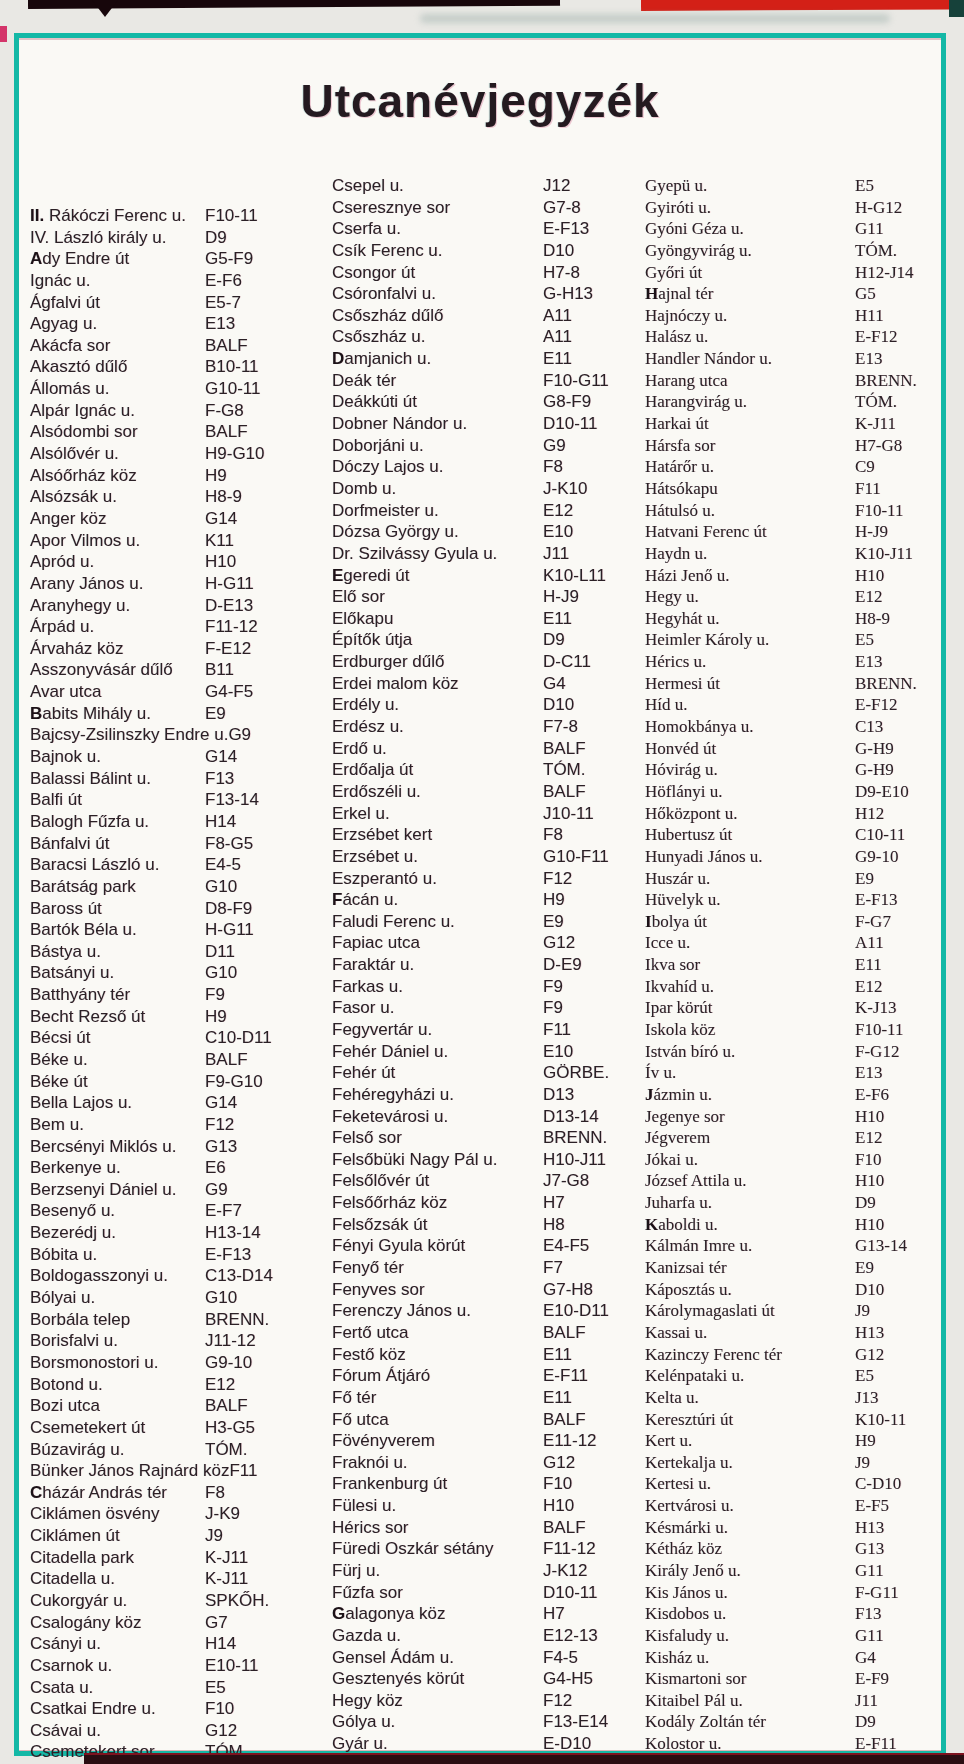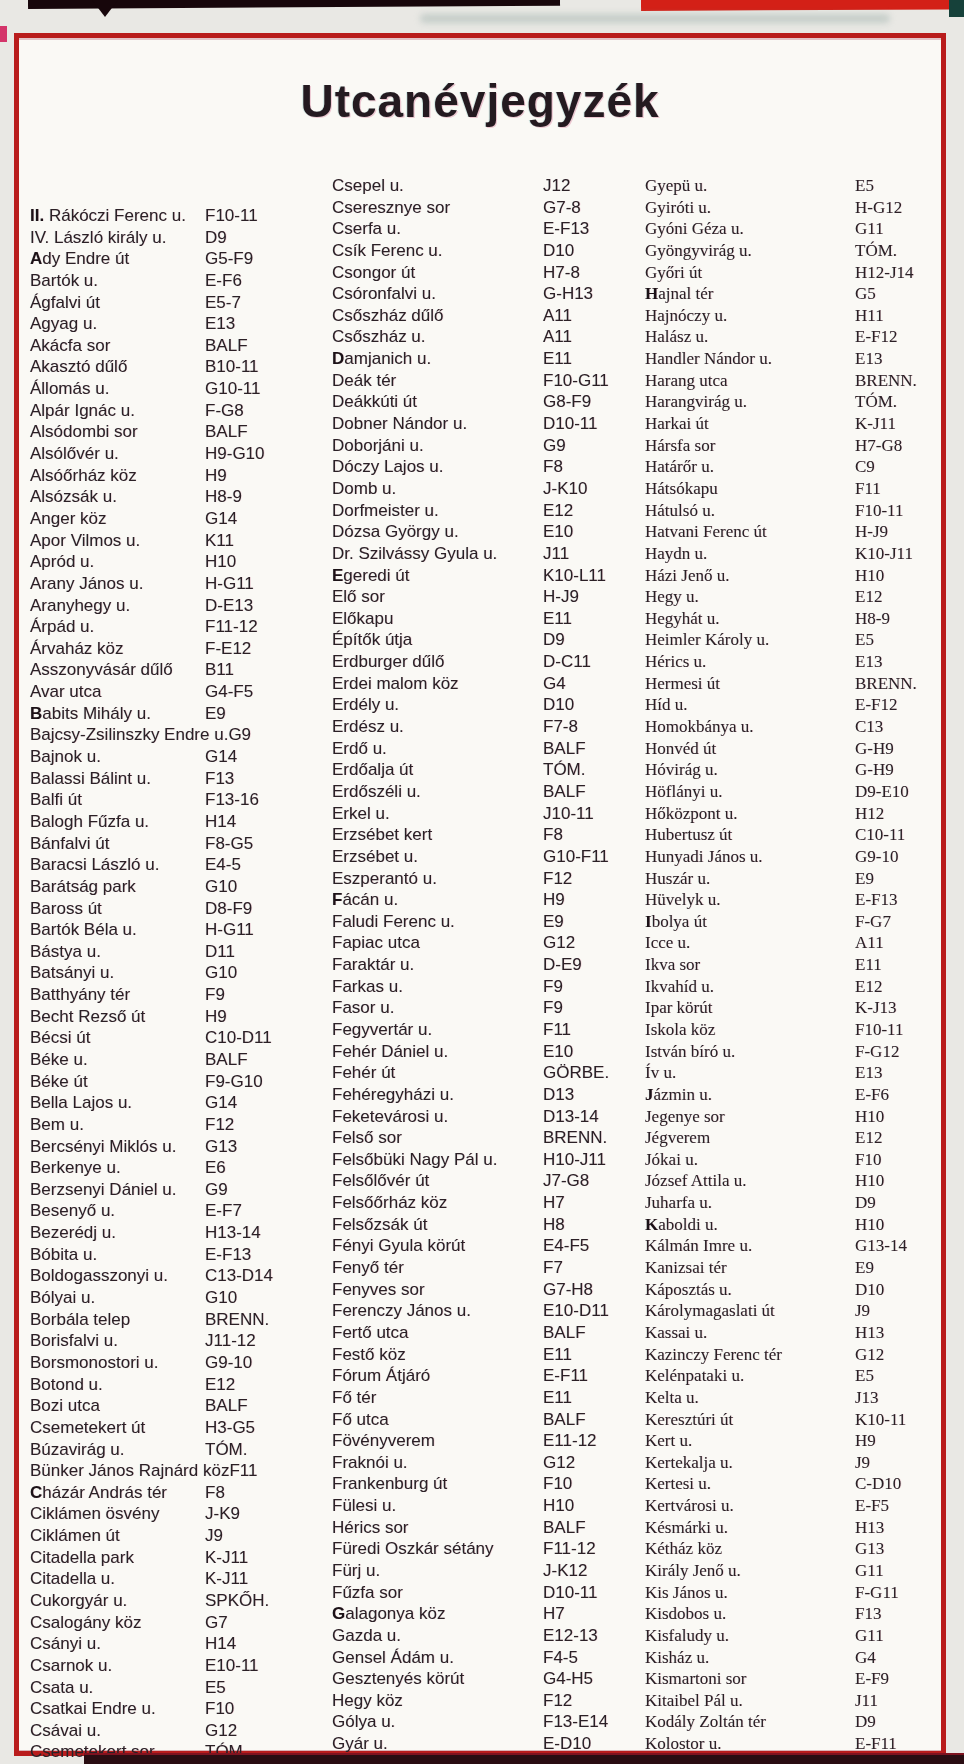--- a/index.html
+++ b/index.html
@@ -11,21 +11,21 @@
   
   .top-black{position:absolute;left:28px;top:0;width:532px;height:9px;background:#17060b;transform:rotate(-0.35deg);transform-origin:left top;}
   .top-notch{position:absolute;left:92px;top:0;width:26px;height:17px;background:#17060b;clip-path:polygon(0 0,100% 0,50% 100%);}
   .top-red{position:absolute;left:641px;top:0;width:308px;height:11px;background:#d32017;transform:rotate(-0.3deg);transform-origin:left top;}
   .top-right-dark{position:absolute;right:0;top:0;width:15px;height:17px;background:#16413a;}
   .left-red-sliver{position:absolute;left:0;top:26px;width:7px;height:16px;background:#d4356a;}
   .smudge{position:absolute;left:420px;top:14px;width:470px;height:9px;background:rgba(140,162,158,0.38);filter:blur(3px);border-radius:5px;}
   
   .panel{
     position:absolute;left:14px;top:33px;width:932px;height:1723px;box-sizing:border-box;
-    background:#faf9f5;border:5px solid #b91c1c;
+    background:#faf9f5;border:5px solid #14b8a6;
     box-shadow:inset 0 2px 0 rgba(160,30,60,0.25), inset 0 -1px 0 rgba(150,20,40,0.3);
   }
   .title{
     position:absolute;top:36px;left:0;width:100%;text-align:center;
     font-size:46px;font-weight:bold;color:#241a20;letter-spacing:1px;
     text-shadow:1.2px 0.6px 0 rgba(185,25,80,0.22), -1px -0.5px 0 rgba(0,150,140,0.15);
   }
   .list{position:absolute;top:137px;left:0;right:0;height:1582px;}
   .col{position:absolute;top:0;}
   .c1{left:11px;width:302px;margin-top:30px;}
@@ -62,21 +62,21 @@
         </div>
         <div class="row">
           <span class="nm">IV. László király u.</span>
           <span class="rf">D9</span>
         </div>
         <div class="row">
           <span class="nm"><b>A</b>dy Endre út</span>
           <span class="rf">G5-F9</span>
         </div>
         <div class="row">
-          <span class="nm">Bartók u.</span>
+          <span class="nm">Ignác u.</span>
           <span class="rf">E-F6</span>
         </div>
         <div class="row">
           <span class="nm">Ágfalvi út</span>
           <span class="rf">E5-7</span>
         </div>
         <div class="row">
           <span class="nm">Agyag u.</span>
           <span class="rf">E13</span>
         </div>
@@ -159,21 +159,21 @@
         <div class="row">
           <span class="nm">Bajnok u.</span>
           <span class="rf">G14</span>
         </div>
         <div class="row">
           <span class="nm">Balassi Bálint u.</span>
           <span class="rf">F13</span>
         </div>
         <div class="row">
           <span class="nm">Balfi út</span>
-          <span class="rf">F13-16</span>
+          <span class="rf">F13-14</span>
         </div>
         <div class="row">
           <span class="nm">Balogh Fűzfa u.</span>
           <span class="rf">H14</span>
         </div>
         <div class="row">
           <span class="nm">Bánfalvi út</span>
           <span class="rf">F8-G5</span>
         </div>
         <div class="row">

